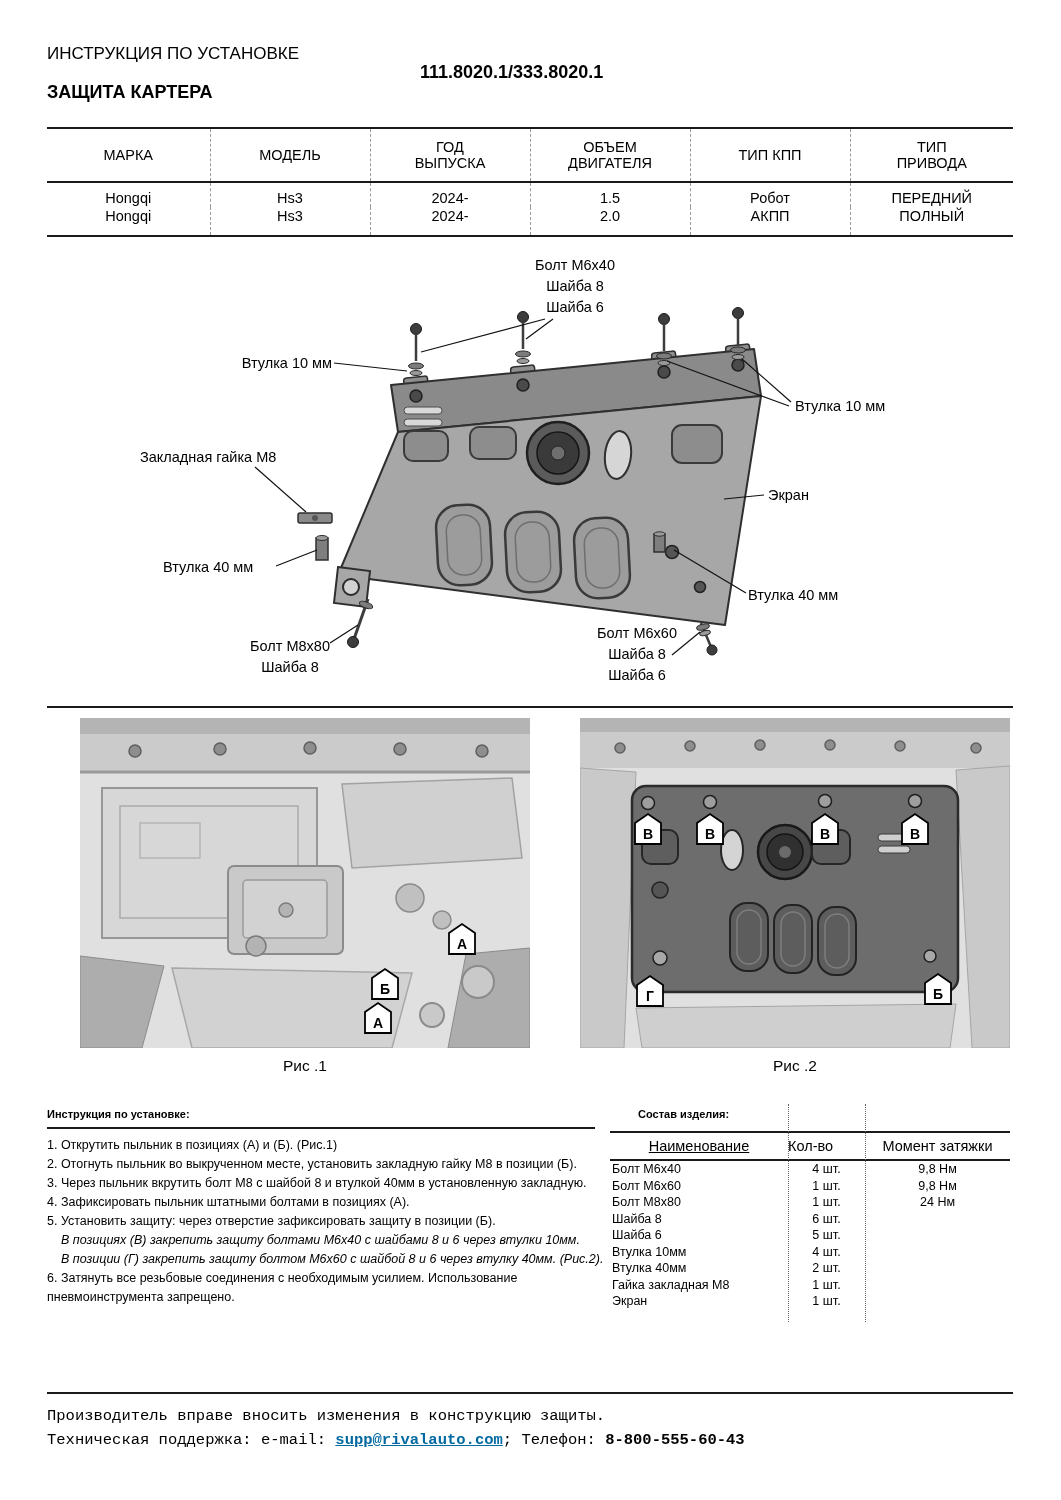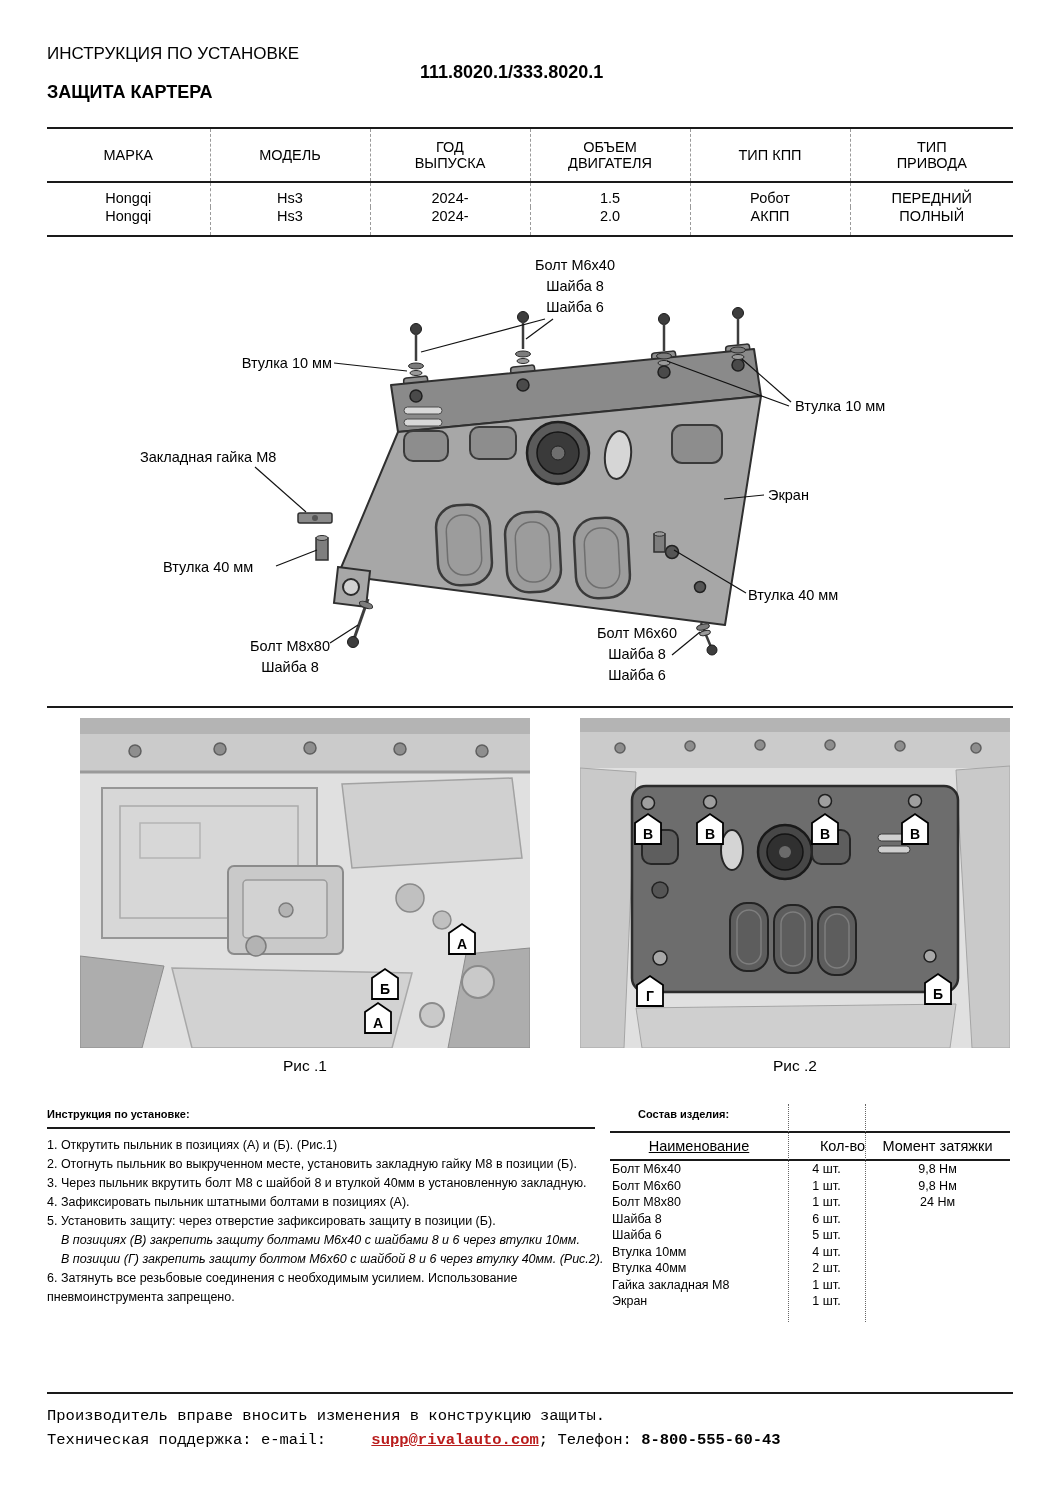--- a/index.html
+++ b/index.html
@@ -36,34 +36,34 @@
   .inst-rule { height:2px; background:#1a1a1a; margin:7px 0 7px 0; }
   .step { font-size:12.5px; line-height:19px; white-space:nowrap; }
   .step.indent { padding-left:14px;font-style:italic; }
 
   
   .parts-wrap { position:relative; width:400px; }
   .parts-title { margin-left:28px; }
   .parts-table { margin-top:11px; }
   .parts-head { display:flex; align-items:center; height:30px; border-top:2px solid #1a1a1a; border-bottom:2px solid #1a1a1a; font-size:14.5px; }
   .ph-name { width:178px; text-align:center;text-decoration:underline; }
-  .ph-qty { width:77px; text-align:right; }
+  .ph-qty { width:77px; text-align:left; }
   .ph-torque { width:145px; text-align:center; }
   .prow { display:flex; font-size:12.5px; line-height:16.5px; }
   .prow:first-of-type { margin-top:5px; }
   .p-name { width:178px; padding-left:2px; }
   .p-qty { width:77px; text-align:center; }
   .p-torque { width:145px; text-align:center; }
   .vline { position:absolute; top:-4px; height:218px; width:0; border-left:1px dotted #666; }
   .vline.v1 { left:178px; } .vline.v2 { left:255px; }
 
   
   .footer { border-top:2px solid #1a1a1a; padding-top:13px; font-size:15.5px; }
   .footer .fline { margin-bottom:6px;font-family:Liberation Mono, monospace; }
-  .email-link { color:#b91c1c; font-weight:bold; text-decoration:underline;margin-left:36px; }
+  .email-link { color:#0369a1; font-weight:bold; text-decoration:underline; }
   .phone { font-weight:bold; }
   .divider { background:#1a1a1a; }
 </style>
 </head>
 <body>
 
 <div class="page">
 
   <div class="abs" style="left:47px; top:44px;">
     <div class="doc-title">ИНСТРУКЦИЯ ПО УСТАНОВКЕ</div>

